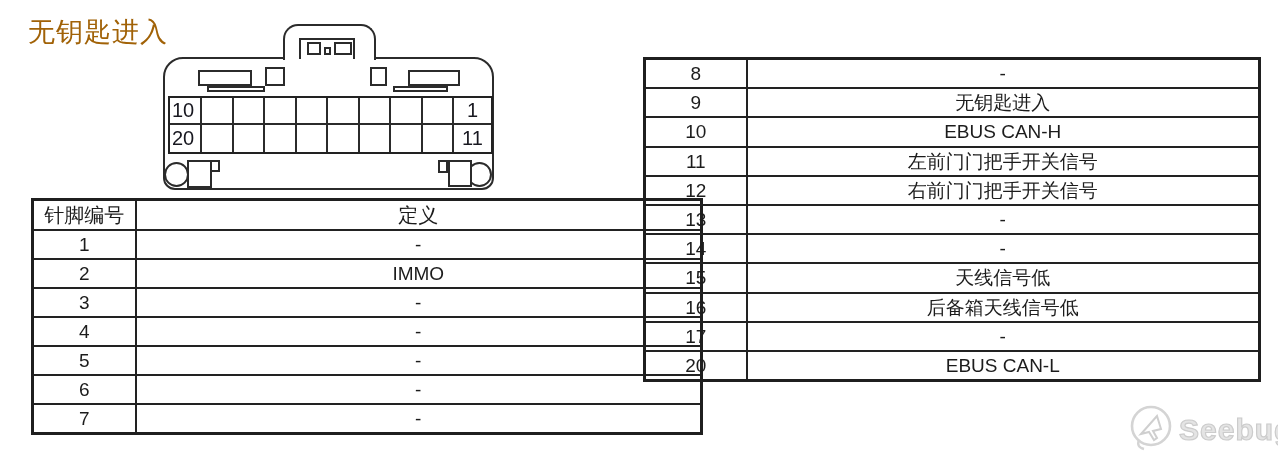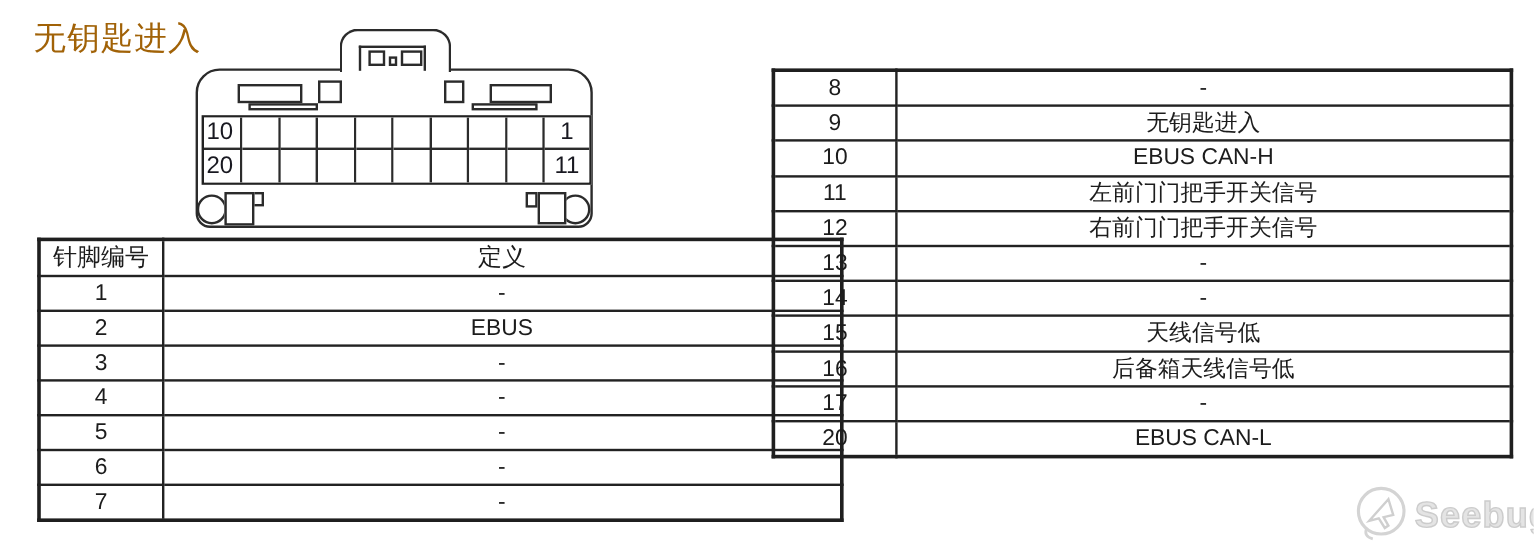--- a/index.html
+++ b/index.html
@@ -150,21 +150,21 @@
         <th>定义</th>
       </tr>
     </thead>
     <tbody id="left-tbody">
         <tr>
           <td>1</td>
           <td>-</td>
         </tr>
         <tr>
           <td>2</td>
-          <td>EBUS</td>
+          <td>IMMO</td>
         </tr>
         <tr>
           <td>3</td>
           <td>-</td>
         </tr>
         <tr>
           <td>4</td>
           <td>-</td>
         </tr>
         <tr>

